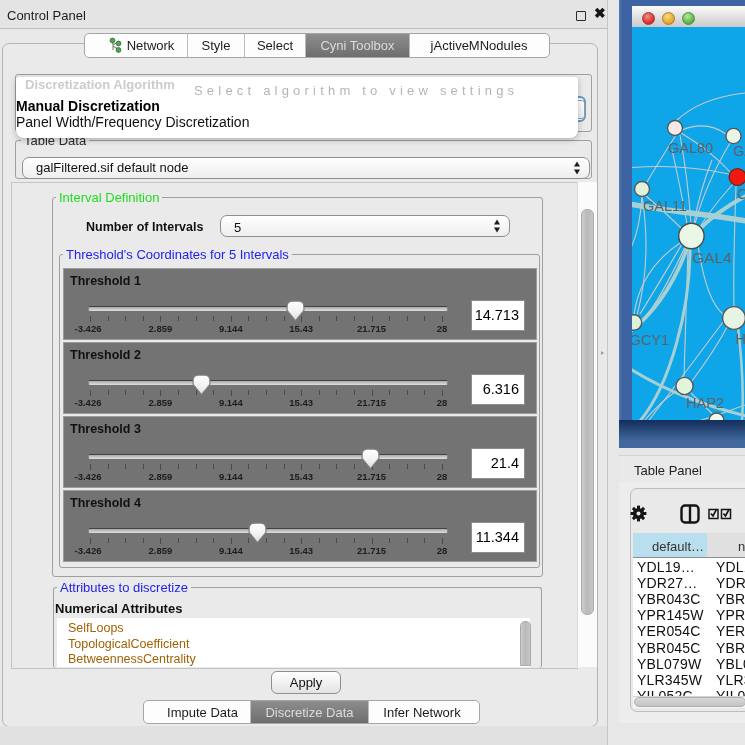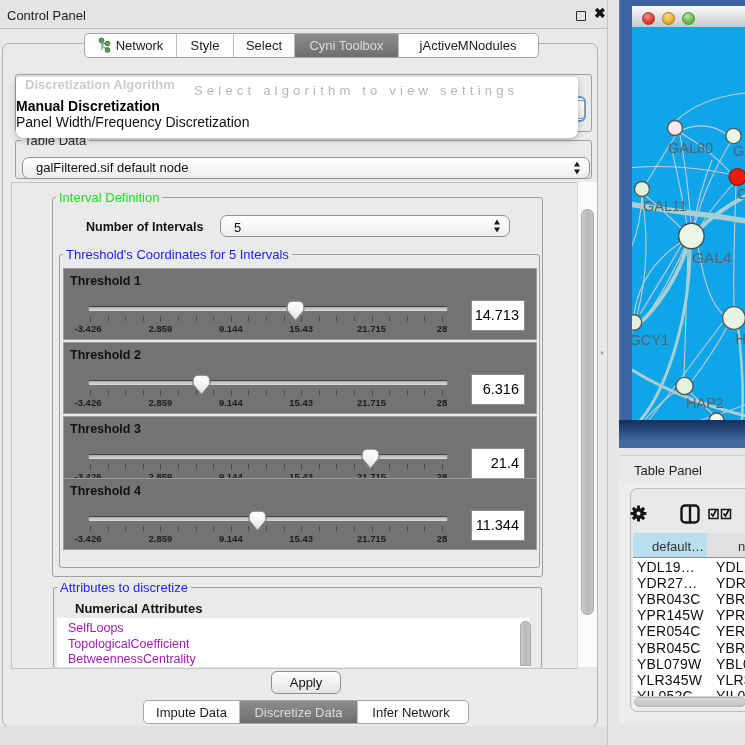--- a/index.html
+++ b/index.html
@@ -7,21 +7,21 @@
   font-family:"Liberation Sans",sans-serif;}
 .abs{position:absolute;}
 
 #leftwin{left:0;top:0;width:607px;height:745px;background:#e9e9e9;border-right:1px solid #c6c6c6;}
 #ltitle{left:0;top:0;width:607px;height:28px;background:#e4e4e4;border-bottom:1px solid #bdbdbd;}
 #ltitle span{position:absolute;left:7px;top:8px;font-size:13px;color:#1c1c1c;}
 #floatbtn{left:576px;top:11px;width:8px;height:8px;border:1.5px solid #2a2a2a;border-radius:1px;}
 #closebtn{left:594px;top:5px;font-size:14px;font-weight:bold;color:#151515;}
 #tabpanel{left:2px;top:43px;width:594px;height:682px;background:#eaeaea;border:1px solid #b3b3b3;border-radius:7px;}
 
-.seg{background:#fdfdfd;border:1px solid #a6a6a6;border-radius:5px;display:flex;overflow:hidden;}
+.seg{background:#fdfdfd;border:1px solid #a6a6a6;border-radius:5px;display:flex;overflow:hidden;padding-left:11px;}
 .seg .it{font-size:13px;color:#1b1b1b;display:flex;align-items:center;justify-content:center;border-right:1px solid #bdbdbd;}
 .seg .it:last-child{border-right:none;}
 .seg .sel{background:linear-gradient(#8d8d8d,#6e6e6e);color:#dcdcdc;}
 #toptabs{left:84px;top:33px;width:453px;height:23px;}
 #bottabs{left:143px;top:700px;width:324px;height:22px;}
 
 .group{border:1px solid #9f9f9f;border-radius:3px;}
 .glabel{position:absolute;background:#eaeaea;padding:0 3px;font-size:13px;line-height:13px;}
 
 .combo{background:linear-gradient(#ffffff,#eeeeee);border:1px solid #8f8f8f;border-radius:7px;}
@@ -34,21 +34,21 @@
 .ttitle{position:absolute;left:6px;top:5px;font-size:12.5px;font-weight:bold;color:#111;}
 .vbox{position:absolute;left:407px;top:31px;width:52px;height:29px;background:#fff;border:1px solid #8d8d8d;}
 .vbox span{position:absolute;right:5px;top:6px;font-size:14.5px;color:#000;}
 .track{position:absolute;left:24px;top:37px;width:358px;height:3px;border-radius:2px;
   background:linear-gradient(#a9a9a9,#d3d3d3);border:1px solid #8a8a8a;border-top-color:#424242;border-bottom-color:#d8d8d8;}
 .thumbsvg{position:absolute;top:31px;}
 .tick{position:absolute;width:1px;background:#4a4a4a;}
 .slab{position:absolute;font-size:9.5px;font-weight:bold;color:#1d1d1d;transform:translateX(-50%);white-space:nowrap;}
 
 #attrlist{left:57px;top:618px;width:473px;height:46px;background:#fff;overflow:hidden;padding-top:3px;}
-#attrlist div{font-size:12.5px;color:#a21caf;margin-left:11px;height:15.6px;line-height:15.6px;}
+#attrlist div{font-size:12.5px;color:#a16207;margin-left:11px;height:15.6px;line-height:15.6px;}
 
 .vtrack{background:#fbfbfb;border-left:1px solid #d9d9d9;}
 .vthumb{background:linear-gradient(90deg,#cdcdcd,#b9b9b9 45%,#c6c6c6);border:1px solid #aaa;border-radius:6px;}
 #applybtn{left:271px;top:671px;width:68px;height:21px;background:linear-gradient(#ffffff,#e3e3e3);
   border:1px solid #8f8f8f;border-radius:6px;text-align:center;font-size:13px;color:#111;line-height:21px;}
 
 #popup{left:16px;top:77px;width:562px;height:61px;background:#fff;border-radius:3px 3px 8px 8px;
   box-shadow:0 2px 6px rgba(0,0,0,0.25);}
 
 #bluewin{left:619px;top:0;width:126px;height:448px;background:linear-gradient(90deg,#5b7bb0 0,#3d63a3 3px);}
@@ -232,21 +232,21 @@
       <div class="slab" style="left:237.2px;top:54px;">15.43</div>
       <div class="slab" style="left:307.6px;top:54px;">21.715</div>
       <div class="slab" style="left:378px;top:54px;">28</div>
       <svg class="thumbsvg" style="left:296.5px;" width="19" height="22" viewBox="0 0 19 22">
         <path d="M1.1,6.6 Q1.1,1.1 6.6,1.1 H12.4 Q17.9,1.1 17.9,6.6 V10.4 L9.5,20.6 L1.1,10.4 Z" fill="url(#thg)" stroke="#7f7f7f" stroke-width="1.2"></path>
       </svg>
       <div class="vbox">
         <span>21.4</span>
       </div>
     </div>
-    <div class="tpanel" style="top:478px;">
+    <div class="tpanel" style="top:490px;">
       <div class="ttitle">Threshold 4</div>
       <div class="track"></div>
       <div class="tick" style="left:26px;top:47px;height:6px;"></div>
       <div class="tick" style="left:43.599999999999994px;top:47px;height:4.5px;"></div>
       <div class="tick" style="left:61.2px;top:47px;height:4.5px;"></div>
       <div class="tick" style="left:78.80000000000001px;top:47px;height:4.5px;"></div>
       <div class="tick" style="left:96.4px;top:47px;height:6px;"></div>
       <div class="tick" style="left:114px;top:47px;height:4.5px;"></div>
       <div class="tick" style="left:131.60000000000002px;top:47px;height:4.5px;"></div>
       <div class="tick" style="left:149.20000000000002px;top:47px;height:4.5px;"></div>
@@ -273,21 +273,21 @@
         <path d="M1.1,6.6 Q1.1,1.1 6.6,1.1 H12.4 Q17.9,1.1 17.9,6.6 V10.4 L9.5,20.6 L1.1,10.4 Z" fill="url(#thg)" stroke="#7f7f7f" stroke-width="1.2"></path>
       </svg>
       <div class="vbox">
         <span>11.344</span>
       </div>
     </div>
   </div>
 
 <div class="abs group" style="left:53px;top:587px;width:487px;height:80px;border-bottom:none;"></div>
 <div class="abs glabel" style="left:57px;top:581px;color:#2222ee;">Attributes to discretize</div>
-<div class="abs" style="left:55px;top:601px;font-size:13px;font-weight:bold;color:#111;padding-left:20px;">Numerical Attributes</div>
+<div class="abs" style="left:55px;top:601px;font-size:13px;font-weight:bold;color:#111;">Numerical Attributes</div>
 <div class="abs" id="attrlist">
   <div>SelfLoops</div>
   <div>TopologicalCoefficient</div>
   <div>BetweennessCentrality</div>
 </div>
 <div class="abs vthumb" style="left:520px;top:621px;width:9px;height:43px;border-radius:5px 5px 0 0;"></div>
 
 <div class="abs" id="applybtn">Apply</div>
 
 <div class="abs seg" id="bottabs">

